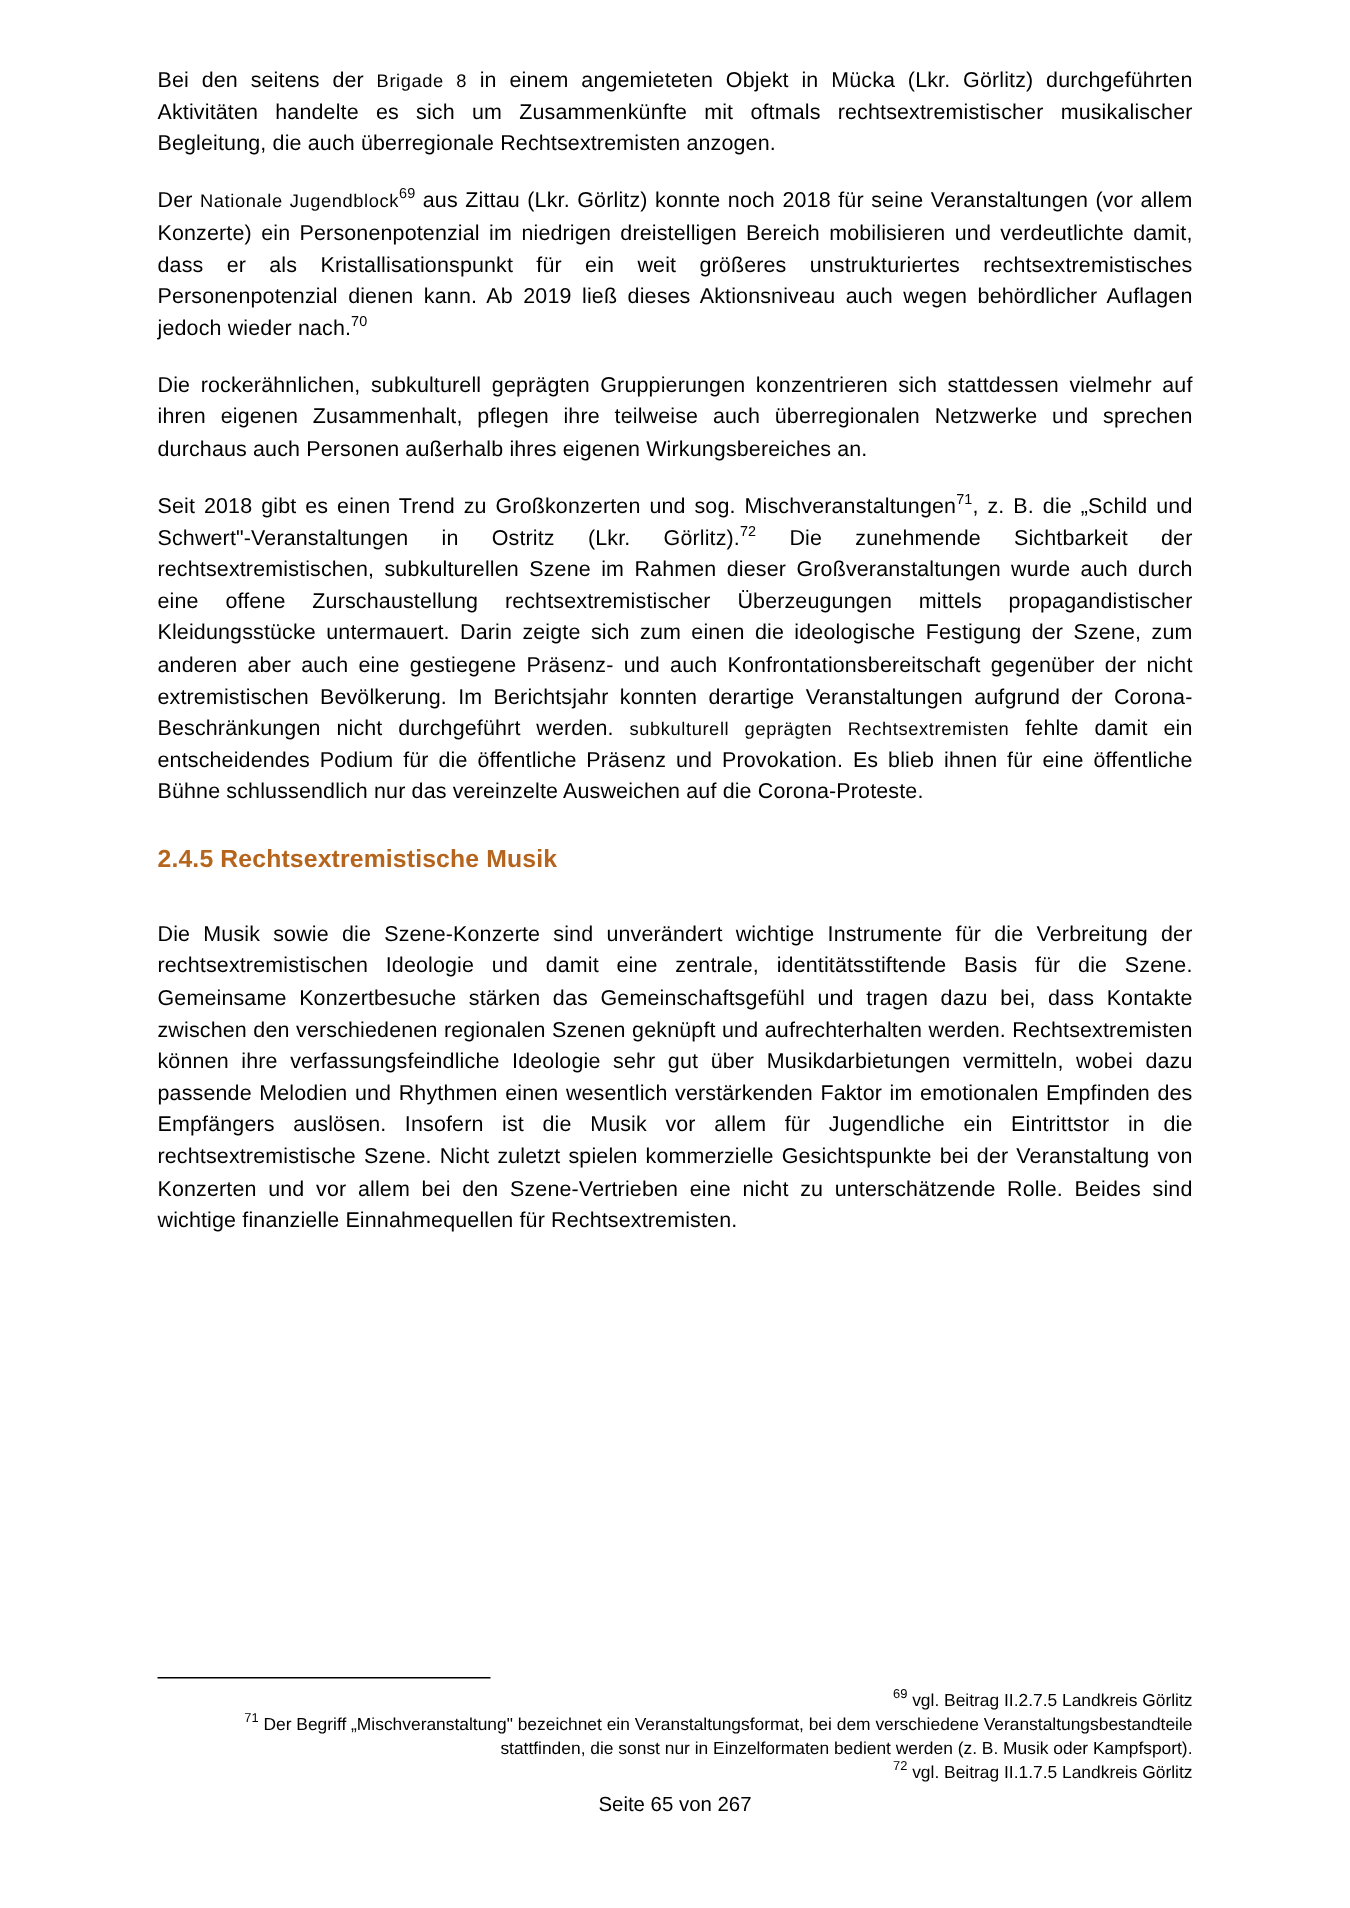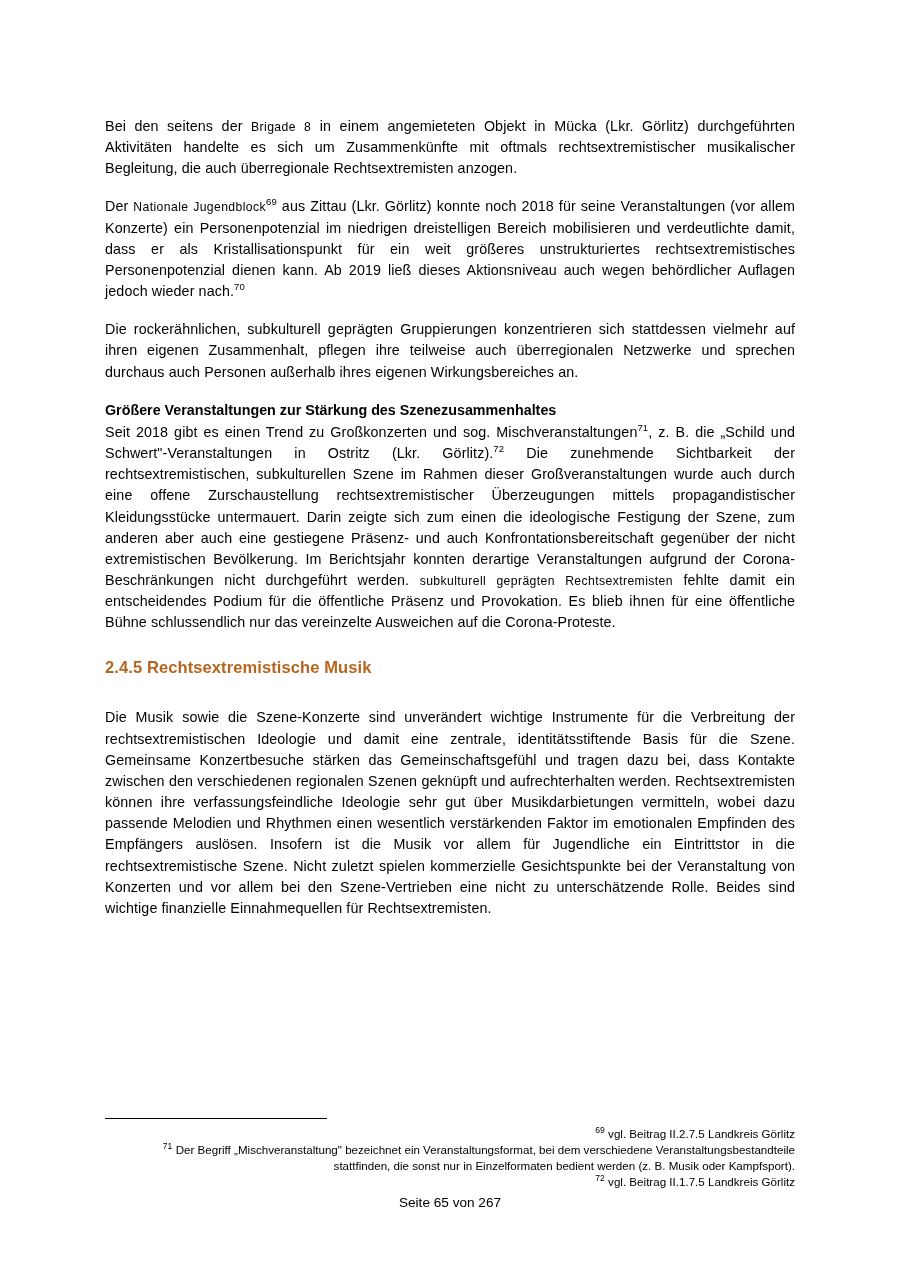--- a/index.html
+++ b/index.html
@@ -13,21 +13,21 @@
     font-family: "Liberation Sans", sans-serif;
     color: #000000;
     position: relative;
   }
   .page {
     position: absolute;
     left: 0; top: 0;
     width: 900px;
     height: 1272px;
     box-sizing: border-box;
-    padding: 116px 105px 0 105px;
+    padding: 44px 105px 0 105px;
   }
   .body-text {
     font-size: 14.3px;
     line-height: 1.48;
     text-align: justify;
     margin: 0 0 17px 0;
     letter-spacing: 0.1px;
   }
   .sc-manual {
     font-size: 12.2px;
@@ -89,21 +89,20 @@
   </p>
 
   <p class="body-text">
     <span>Der </span><span class="sc-manual">Nationale Jugendblock</span><sup>69</sup><span> aus Zittau (Lkr. Görlitz) konnte noch 2018 für seine Veranstaltungen (vor allem Konzerte) ein Personenpotenzial im niedrigen dreistelligen Bereich mobilisieren und verdeutlichte damit, dass er als Kristallisationspunkt für ein weit größeres unstrukturiertes rechtsextremistisches Personenpotenzial dienen kann. Ab 2019 ließ dieses Aktionsniveau auch wegen behördlicher Auflagen jedoch wieder nach.</span><sup>70</sup>
   </p>
 
   <p class="body-text">
     <span>Die rockerähnlichen, subkulturell geprägten Gruppierungen konzentrieren sich stattdessen vielmehr auf ihren eigenen Zusammenhalt, pflegen ihre teilweise auch überregionalen Netzwerke und sprechen durchaus auch Personen außerhalb ihres eigenen Wirkungsbereiches an.</span>
   </p>
 
-  <h3 class="subhead">Größere Veranstaltungen zur Stärkung des Szenezusammenhaltes</h3>
 
   <p class="body-text">
     <span>Seit 2018 gibt es einen Trend zu Großkonzerten und sog. Mischveranstaltungen</span><sup>71</sup><span>, z. B. die „Schild und Schwert"-Veranstaltungen in Ostritz (Lkr. Görlitz).</span><sup>72</sup><span> Die zunehmende Sichtbarkeit der rechtsextremistischen, subkulturellen Szene im Rahmen dieser Großveranstaltungen wurde auch durch eine offene Zurschaustellung rechtsextremistischer Überzeugungen mittels propagandistischer Kleidungsstücke untermauert. Darin zeigte sich zum einen die ideologische Festigung der Szene, zum anderen aber auch eine gestiegene Präsenz- und auch Konfrontationsbereitschaft gegenüber der nicht extremistischen Bevölkerung. Im Berichtsjahr konnten derartige Veranstaltungen aufgrund der Corona-Beschränkungen nicht durchgeführt werden. </span><span class="sc-manual">subkulturell geprägten Rechtsextremisten</span><span> fehlte damit ein entscheidendes Podium für die öffentliche Präsenz und Provokation. Es blieb ihnen für eine öffentliche Bühne schlussendlich nur das vereinzelte Ausweichen auf die Corona-Proteste.</span>
   </p>
 
   <h2 class="section-title">2.4.5 Rechtsextremistische Musik</h2>
 
   <p class="body-text">
     <span>Die Musik sowie die Szene-Konzerte sind unverändert wichtige Instrumente für die Verbreitung der rechtsextremistischen Ideologie und damit eine zentrale, identitätsstiftende Basis für die Szene. Gemeinsame Konzertbesuche stärken das Gemeinschaftsgefühl und tragen dazu bei, dass Kontakte zwischen den verschiedenen regionalen Szenen geknüpft und aufrechterhalten werden. Rechtsextremisten können ihre verfassungsfeindliche Ideologie sehr gut über Musikdarbietungen vermitteln, wobei dazu passende Melodien und Rhythmen einen wesentlich verstärkenden Faktor im emotionalen Empfinden des Empfängers auslösen. Insofern ist die Musik vor allem für Jugendliche ein Eintrittstor in die rechtsextremistische Szene. Nicht zuletzt spielen kommerzielle Gesichtspunkte bei der Veranstaltung von Konzerten und vor allem bei den Szene-Vertrieben eine nicht zu unterschätzende Rolle. Beides sind wichtige finanzielle Einnahmequellen für Rechtsextremisten.</span>
   </p>

